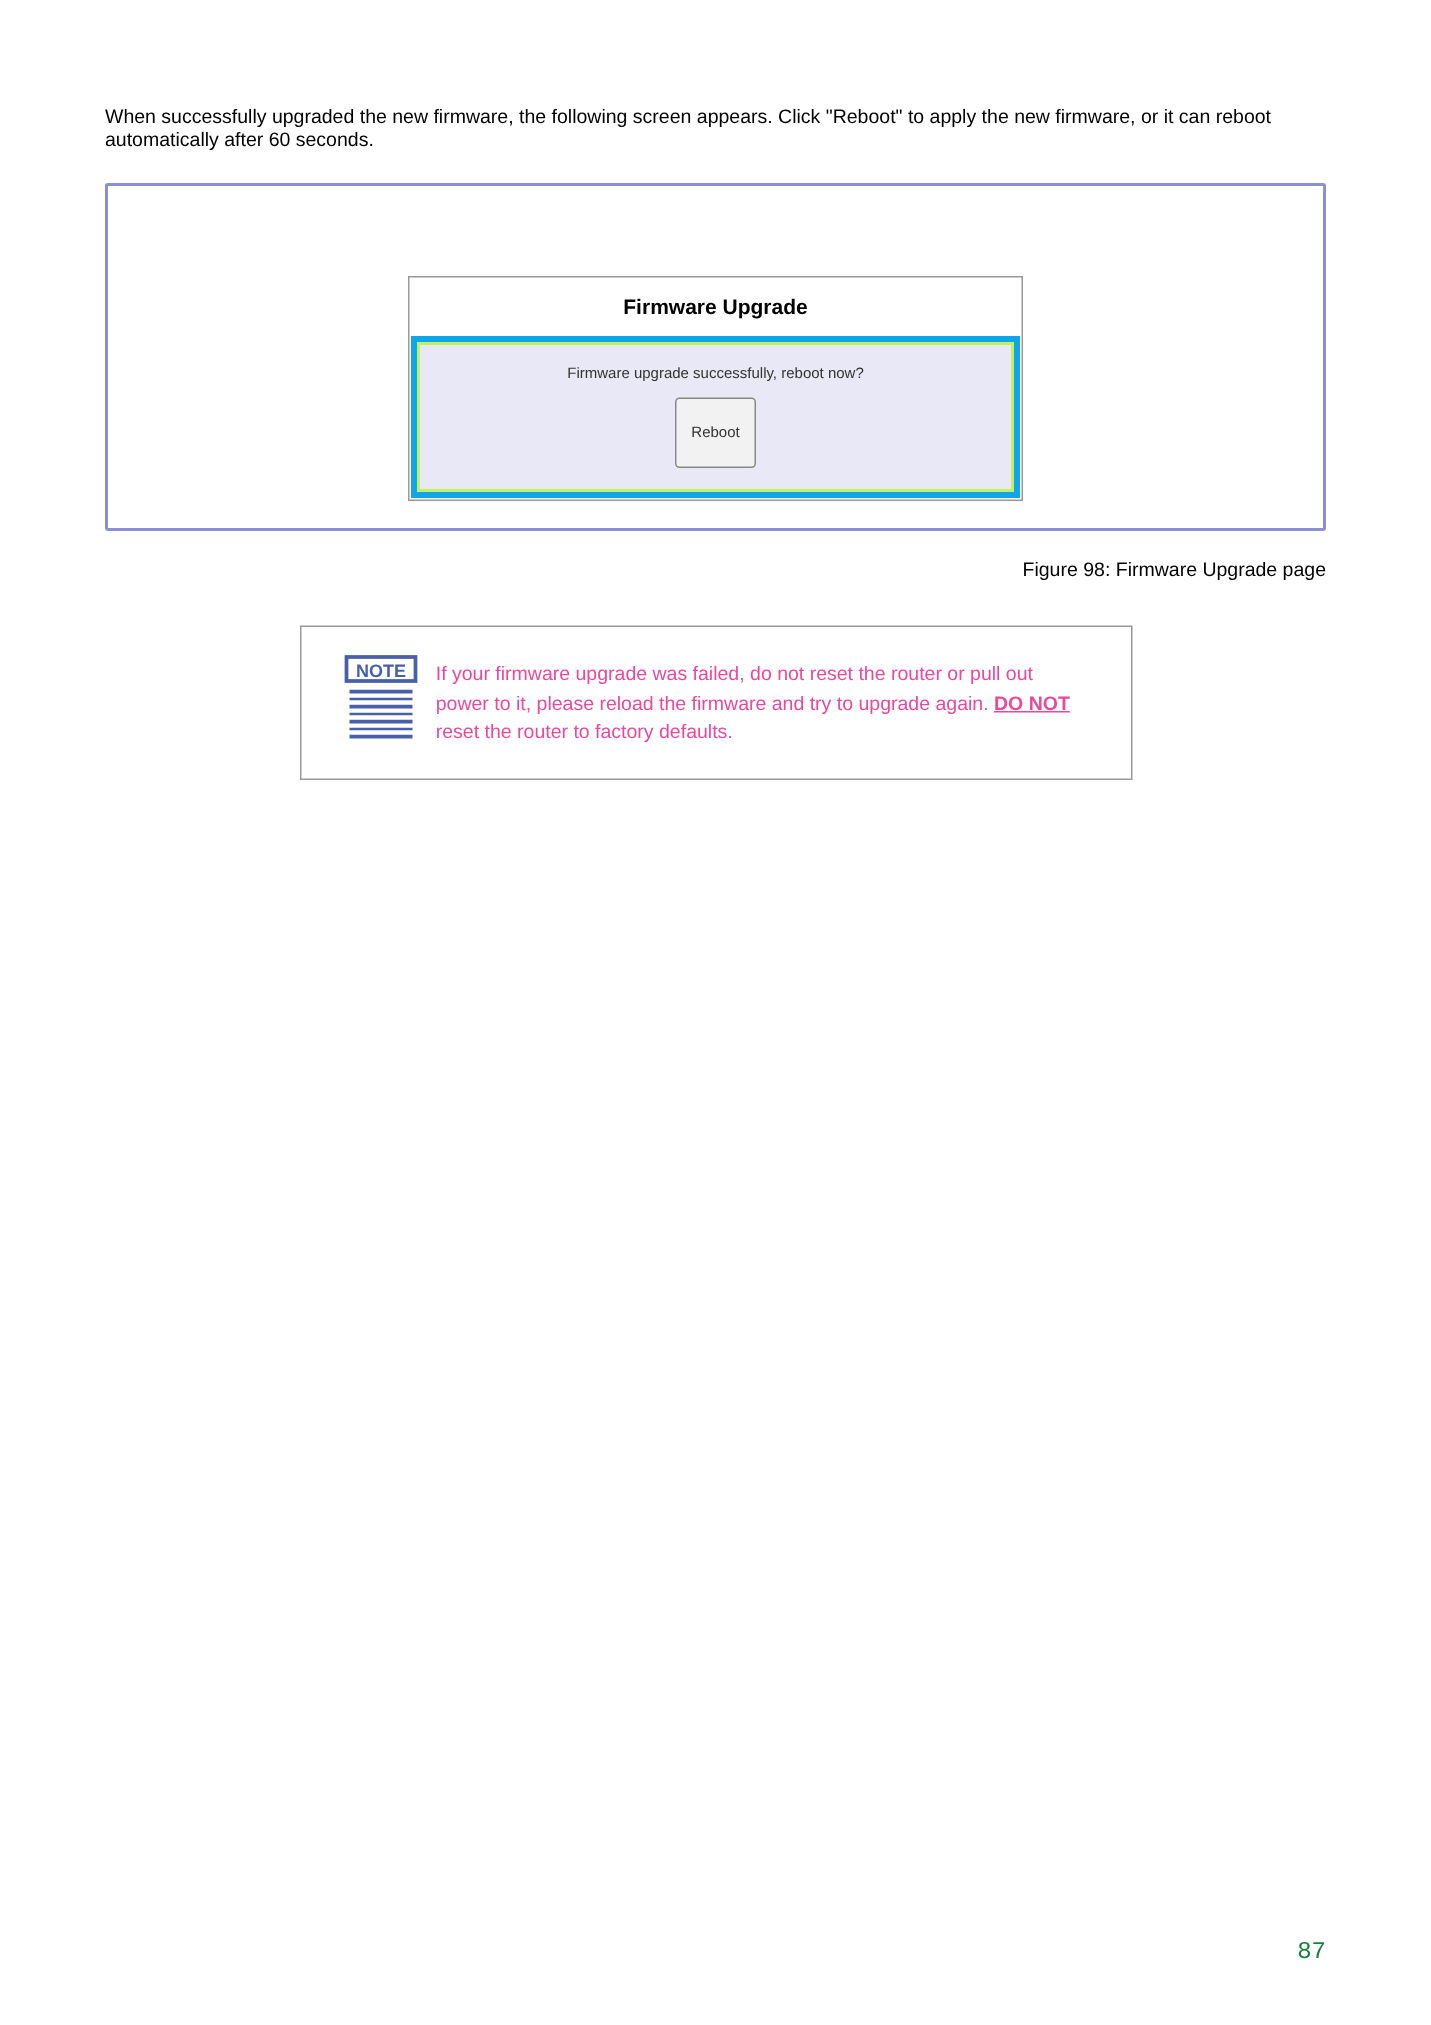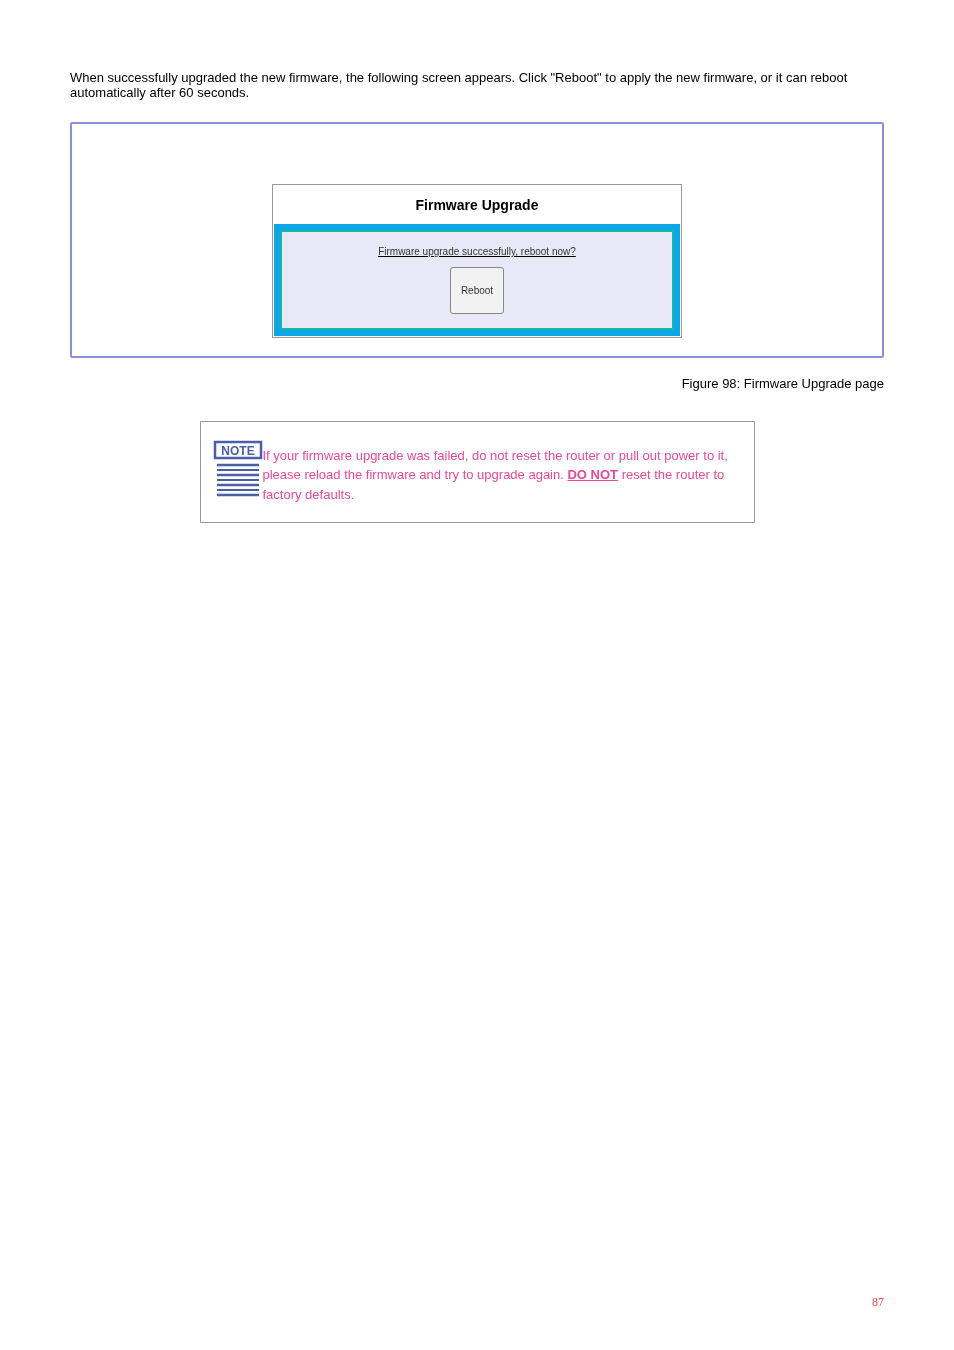--- a/index.html
+++ b/index.html
@@ -38,24 +38,23 @@
       text-align: center;
       padding: 10px 0;
     }
     .dialog-title {
       font-size: 14px;
       font-weight: bold;
       font-family: Arial, sans-serif;
       color: #000;
     }
     .dialog-content-wrapper {
-      border: 6px solid #0ea5e9;
+      border: 4px solid #0ea5e9;
       padding: 2px;
-      background: #14b8a6;
-      text-decoration: underline;
+      background: #bef264;
     }
     .dialog-content {
       background: #e8e8f6;
       padding: 14px 10px;
       text-align: center;
     }
     .dialog-message {
       font-size: 10px;
       color: #333;
       margin-bottom: 10px;
@@ -73,22 +72,23 @@
       text-align: right;
       font-size: 13px;
       margin-top: 18px;
       margin-bottom: 30px;
     }
     .note-box {
       border: 1px solid #999;
       margin: 0 auto;
       width: 555px;
       display: flex;
-      padding: 18px 12px;
-      align-items: flex-end;
+      padding: 18px 28px;
+      gap: 12px;
+      align-items: center;
     }
     .note-icon-wrapper {
       flex-shrink: 0;
     }
     .note-icon {
       width: 50px;
       height: 60px;
     }
     .note-text {
       font-size: 13px;
@@ -96,23 +96,23 @@
       color: #ec4899;
     }
     .note-text .underline {
       text-decoration: underline;
       font-weight: bold;
     }
     .page-number {
       position: absolute;
       bottom: 40px;
       right: 70px;
-      font-family: Liberation Serif, serif;
-      font-size: 12px;
-      color: #ef4444;
+      font-family: Liberation Mono, monospace;
+      font-size: 16px;
+      color: #15803d;
     }
   </style>
 </head>
 <body>
 
 <div class="page-container">
   <div class="header-text">When successfully upgraded the new firmware, the following screen appears. Click "Reboot" to apply the new firmware, or it can reboot automatically after 60 seconds.</div>
 
   <div class="figure-box">
     <div class="dialog-outer">

